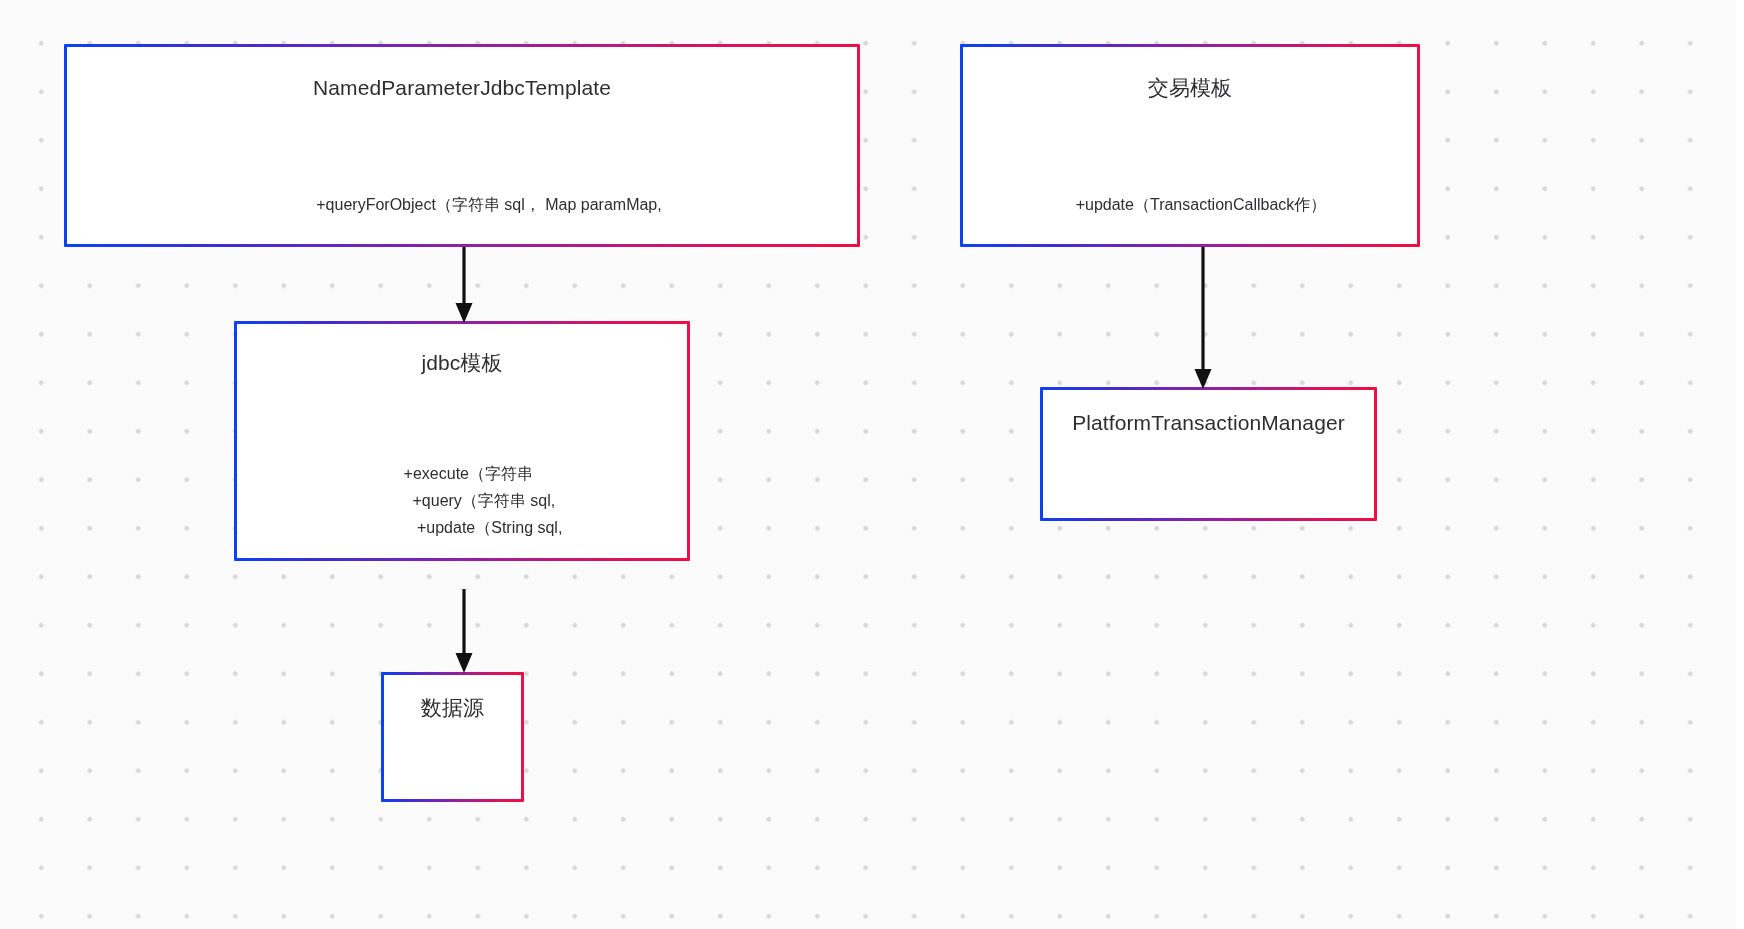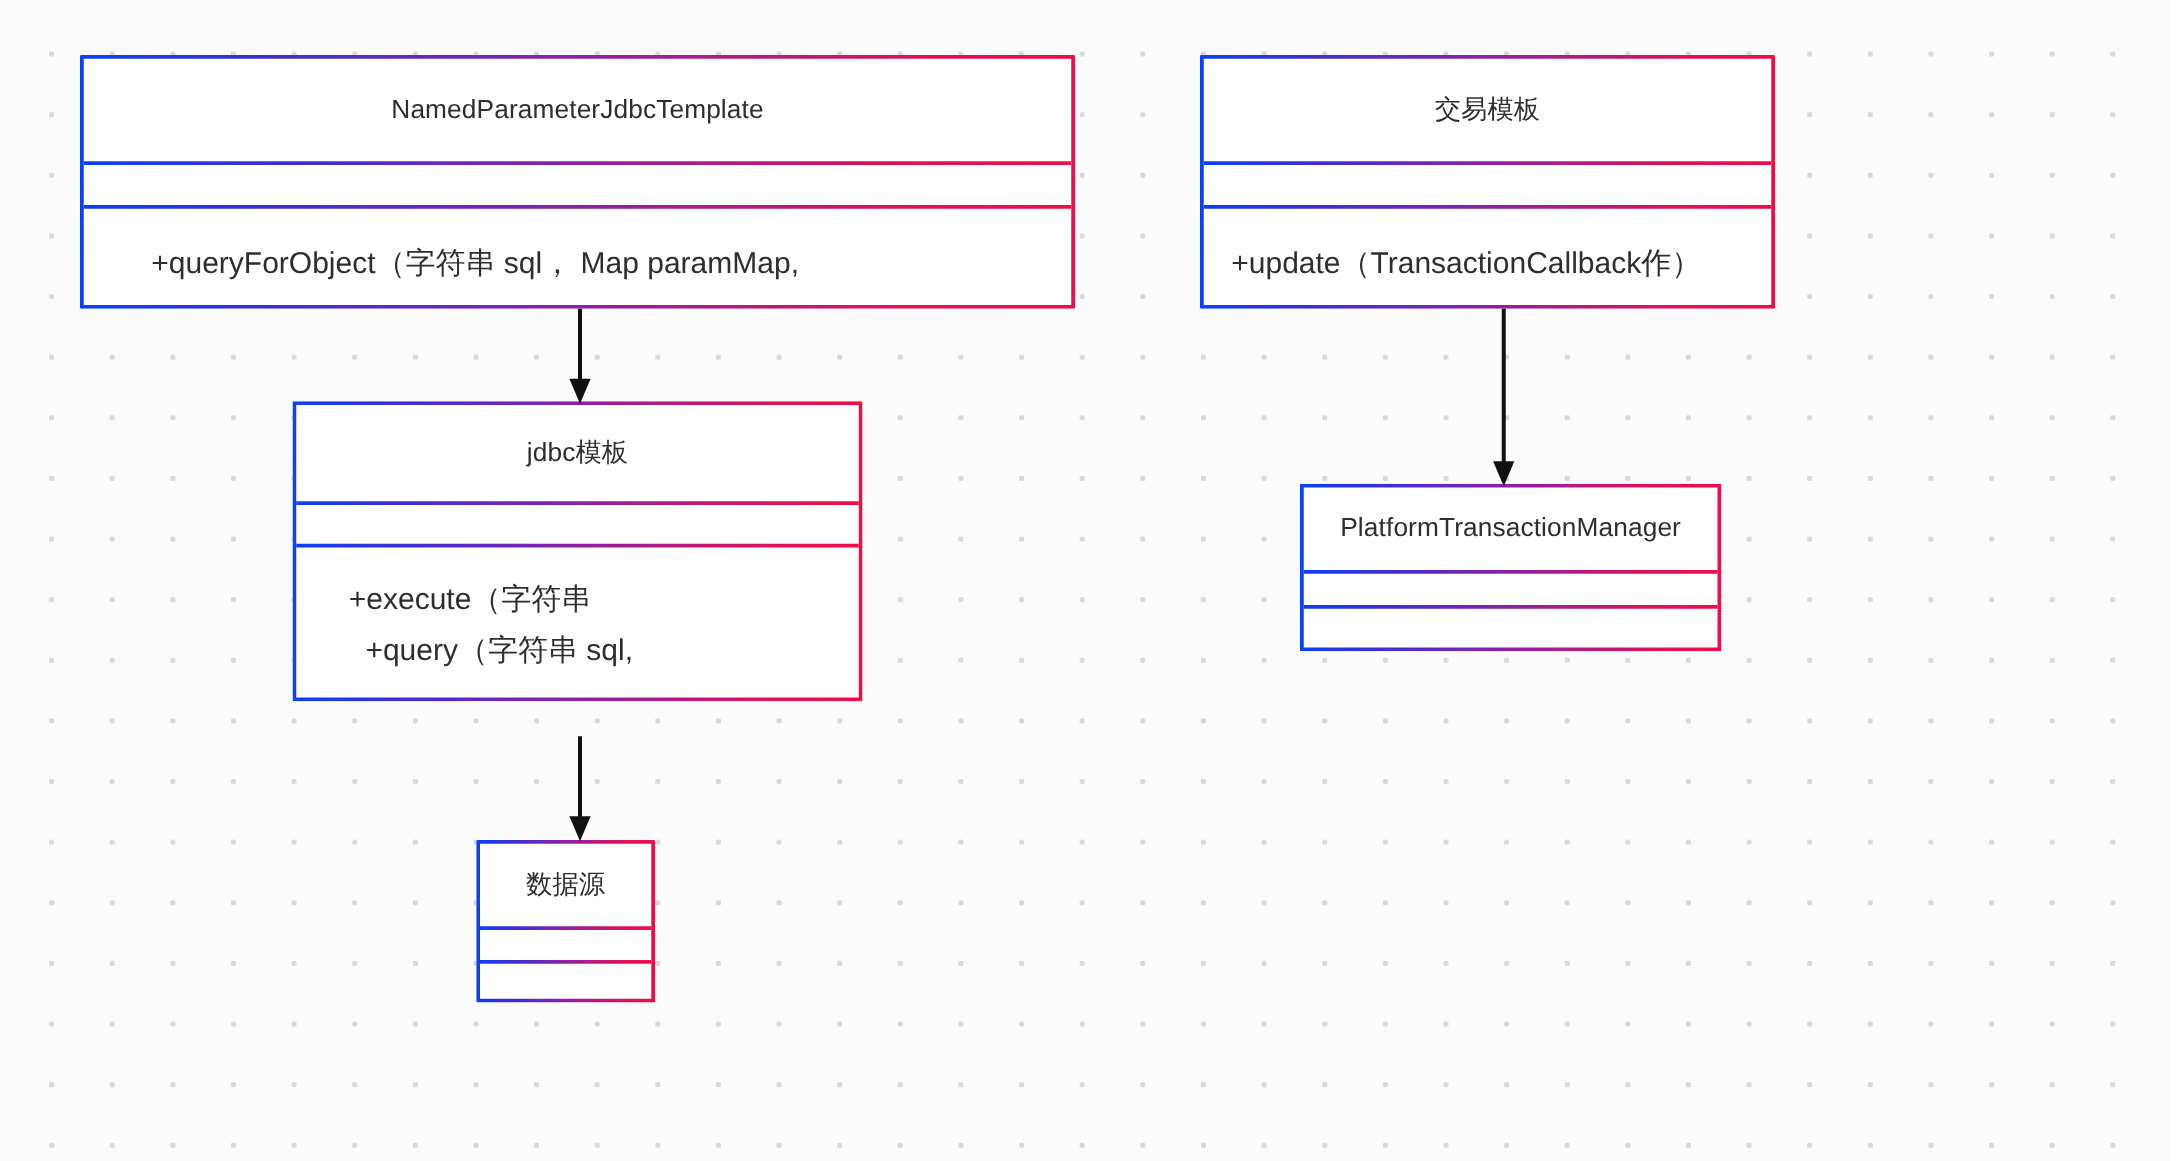--- a/index.html
+++ b/index.html
@@ -57,20 +57,21 @@
     background-image: linear-gradient(90deg, #0b41f5 0%, #3a2ed6 18%, #7a24b4 42%, #b31a84 66%, #e01158 85%, #ef0d45 100%);
   }
   .uml-inner {
     position: relative;
     width: 100%;
     height: 100%;
     background: #ffffff;
     box-sizing: border-box;
     display: flex;
     flex-direction: column;
+    align-items: center;
   }
   .compartment {
     position: relative;
     box-sizing: border-box;
     display: flex;
     align-items: center;
     justify-content: center;
     color: #2b2b2e;
     overflow: hidden;
     white-space: pre;
@@ -94,21 +95,21 @@
     background-image: linear-gradient(90deg, #0b41f5 0%, #3a2ed6 18%, #7a24b4 42%, #b31a84 66%, #e01158 85%, #ef0d45 100%);
   }
 
   .title-text {
     font-size: 21px;
     letter-spacing: 0.1px;
     color: #2e2e31;
     line-height: 1.2;
   }
   .method-text {
-    font-size: 24px;
+    font-size: 16px;
     color: #2e2e31;
     line-height: 1.7;
     white-space: pre;
   }
   .method-line {
     display: block;
     white-space: pre;
   }
 
   
@@ -179,20 +180,21 @@
         <span class="title-text">jdbc模板</span>
       </div>
       <div class="sep"></div>
       <div class="compartment" style="height:31px;">
         <span class="method-text"></span>
       </div>
       <div class="sep"></div>
       <div class="compartment body" style="flex:1; flex-direction:column; padding-top:22px; padding-left:22px; align-items:flex-start;margin-left:20px;">
         <span class="method-text method-line">+execute（字符串</span>
         <span class="method-text method-line">  +query（字符串 sql,</span>
+        <span class="method-text method-line">   +update（String sql,</span>
       </div>
     </div>
   </div>
 
   <div class="uml-box" id="box-ptm">
     <div class="uml-inner">
       <div class="compartment title" style="height:66px;">
         <span class="title-text">PlatformTransactionManager</span>
       </div>
       <div class="sep"></div>

